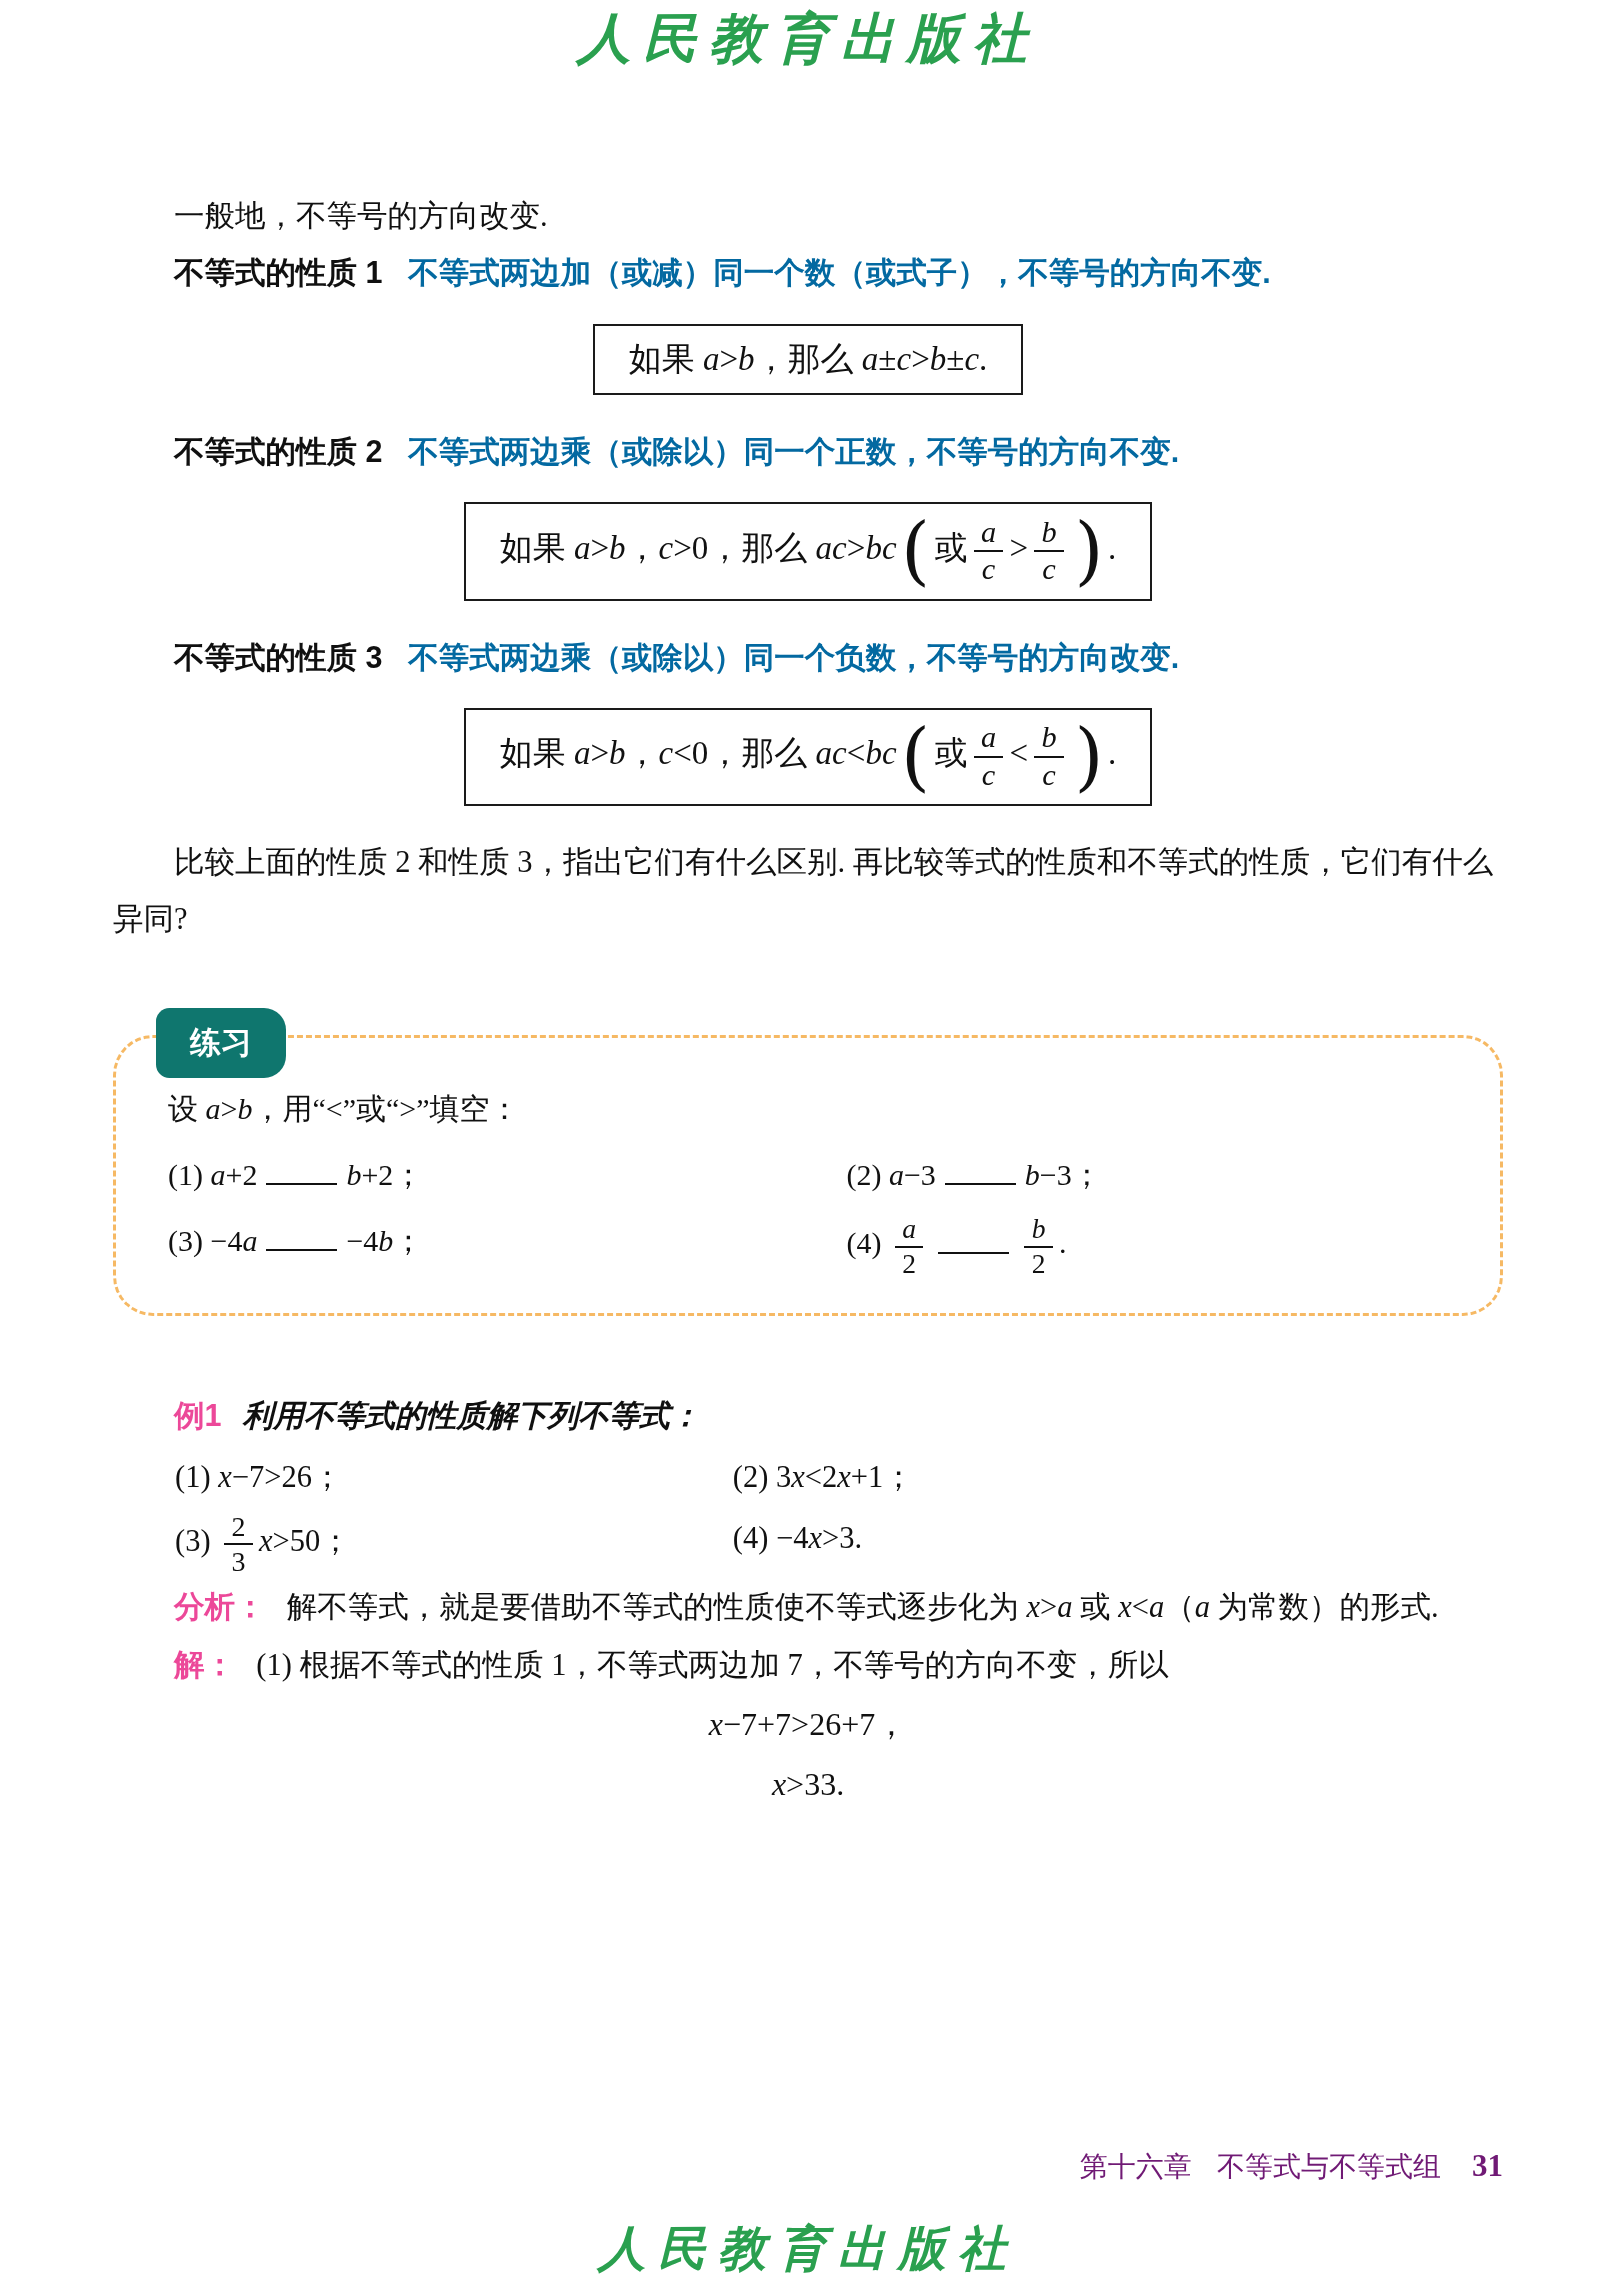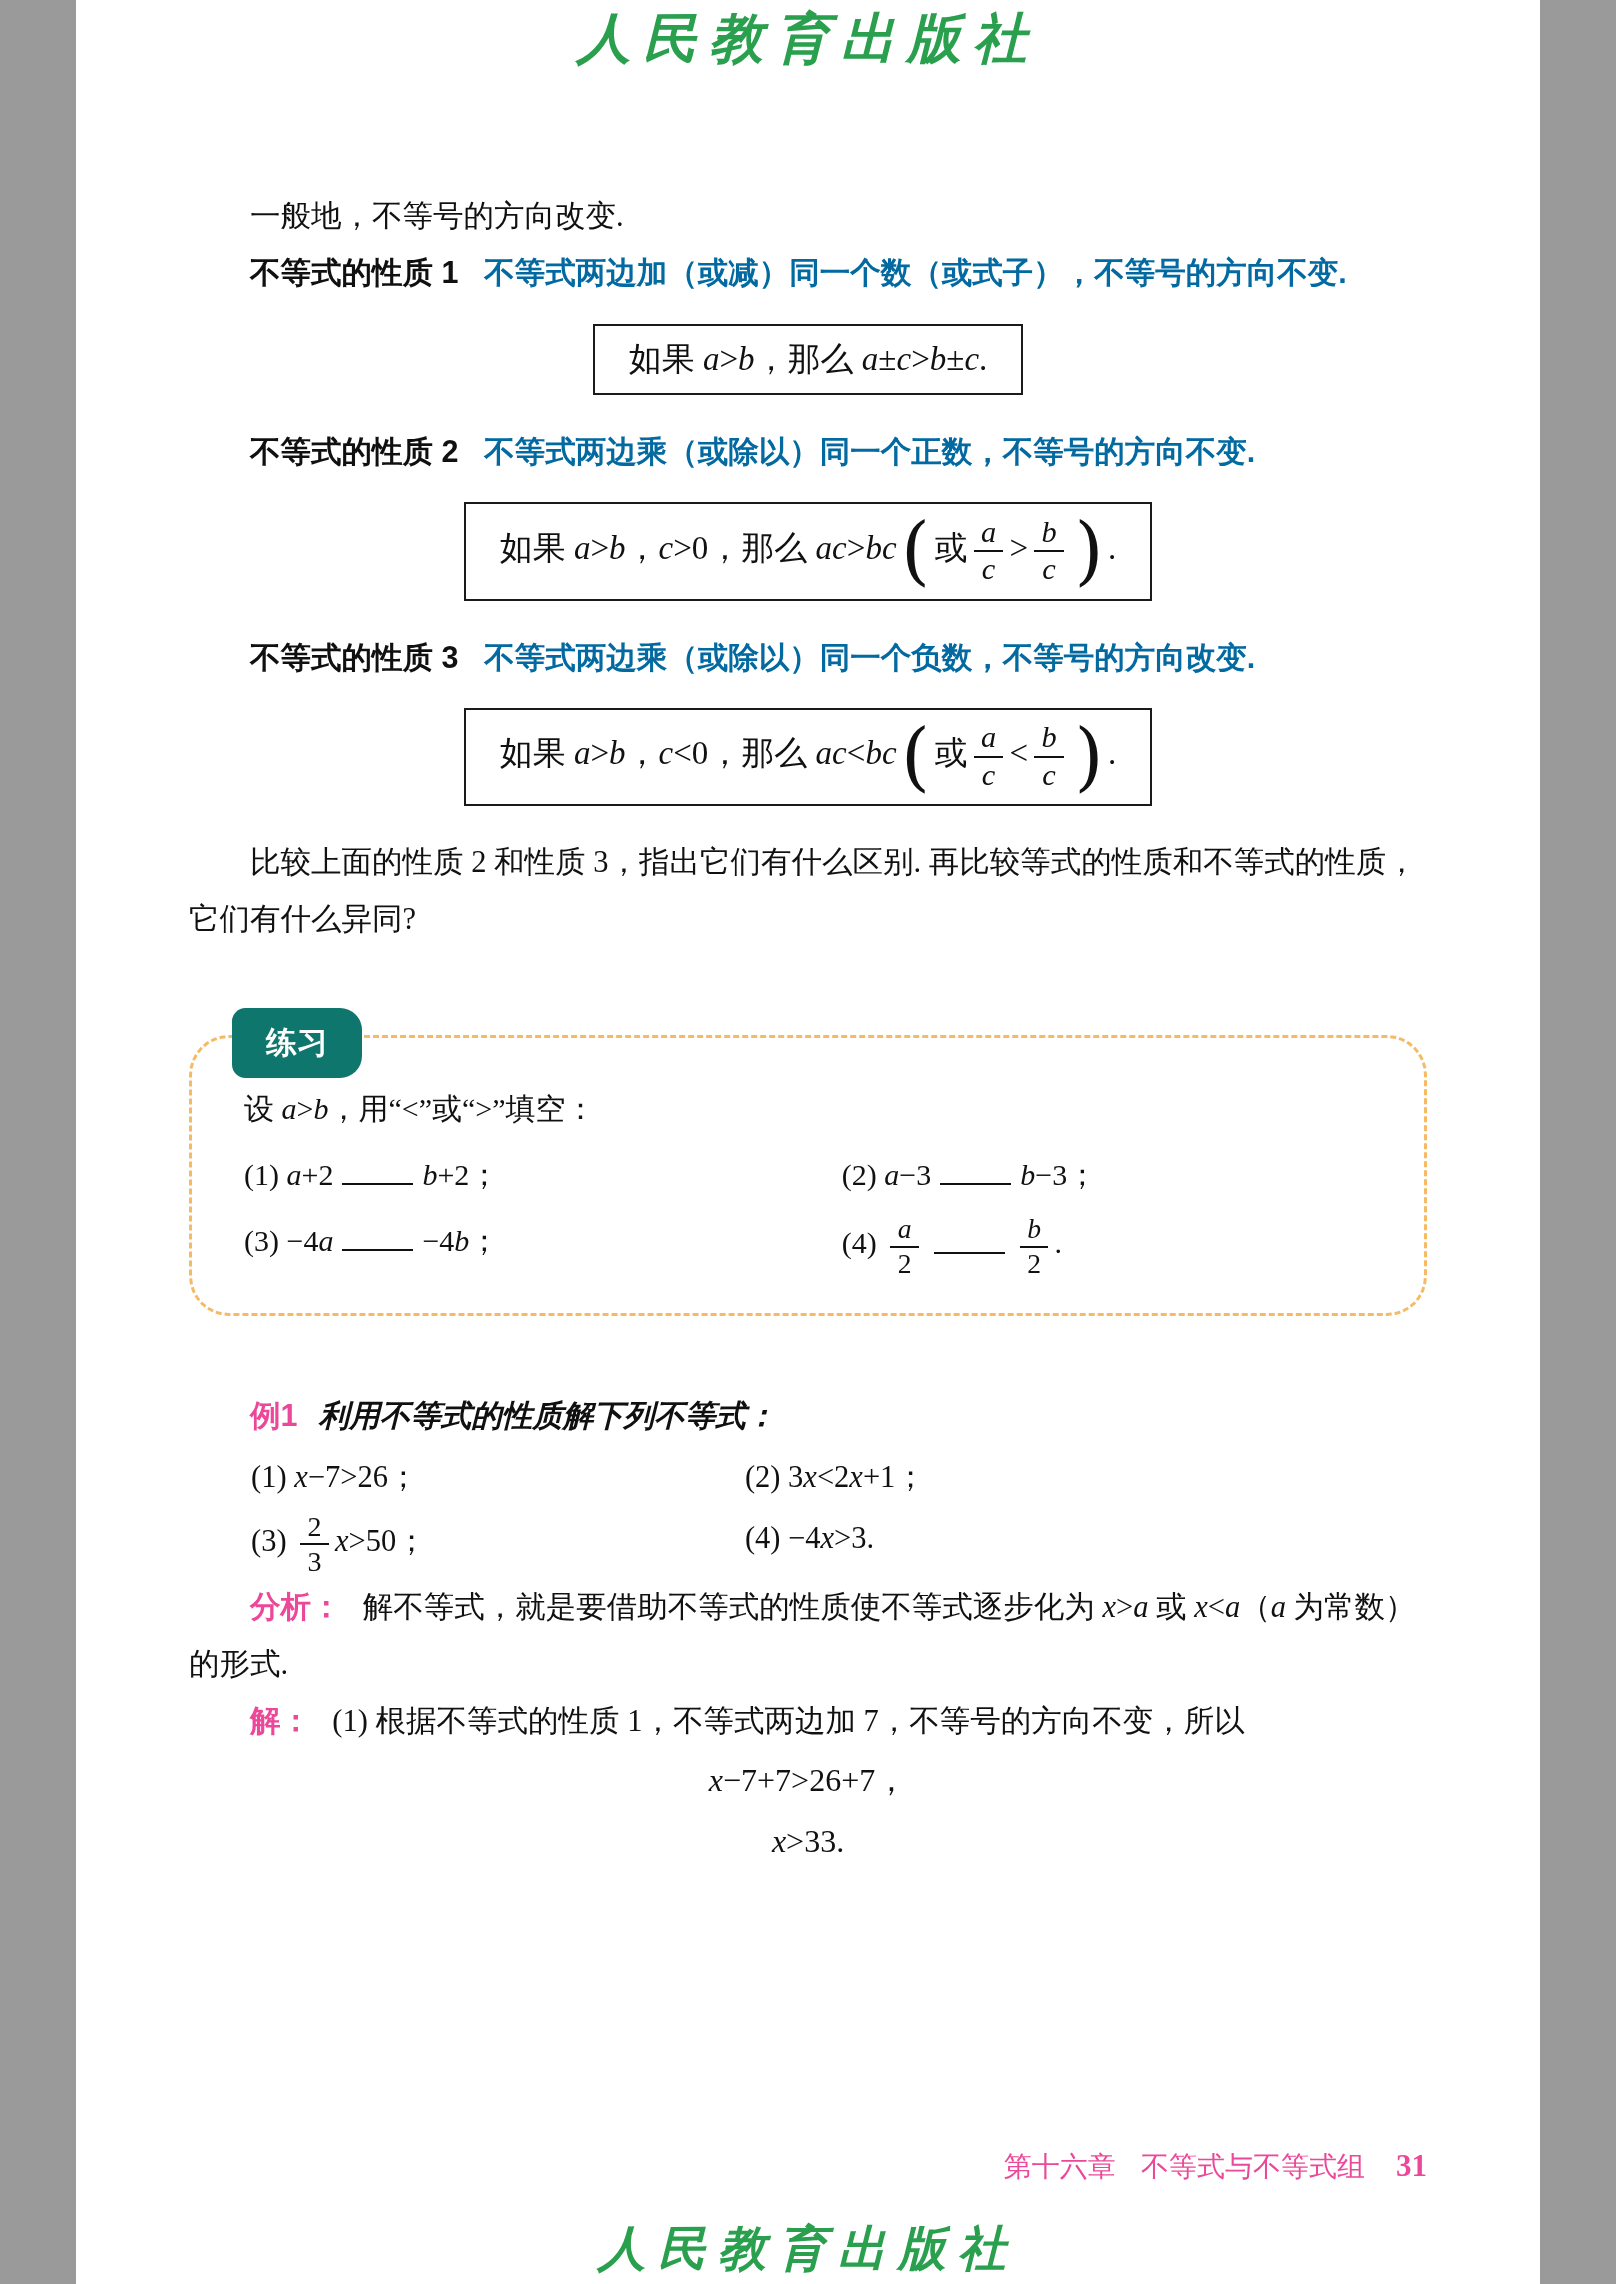--- a/index.html
+++ b/index.html
@@ -1,19 +1,19 @@
 <!DOCTYPE html>
 <html style="font-size:12px"><head>
 <meta charset="utf-8">
 <style>
   * { box-sizing: border-box; margin: 0; padding: 0; }
   html,body { background: #9a9a9a; }
   .page {
     position: relative;
-    width: 1464px; height: 2284px;
+    width: 1616px; height: 2284px;
     margin: 0 auto;
     background: #ffffff;
     font-family: "Liberation Serif", "DejaVu Serif", serif;
     color: #111;
     overflow: hidden;
   }
   .logo {
     text-align: center;
     color: #2aa04f;
     font-family: "DejaVu Serif", serif;
@@ -88,21 +88,21 @@
   .ex-title { font-family: "Liberation Sans", sans-serif; font-weight: bold; color: #101010; font-style: italic; }
   .ex-row { display: flex; padding-left: 62px; margin-top: 4.5px; }
   .ex-row .cl { width: 42%; }
   .ex-row .cr { flex: 1; }
 
   .eq { text-align: center; font-size: 32px; margin-top: 1.5px; }
 
   .footer {
     position: absolute; bottom: 98px; right: 113px;
     font-family: "Liberation Sans", sans-serif;
-    font-size: 28px; color: #ec4899;
+    font-size: 28px; color: #701a75;
   }
   .footer .chapter { margin-right: 0.9em; }
   .footer .pageno { margin-left: 31px; font-size: 31px; font-weight: bold; font-family: "Liberation Serif", serif; }
 </style>
 </head>
 <body>
 
 <div class="page">
 
   <div class="logo top">人民教育出版社</div>

